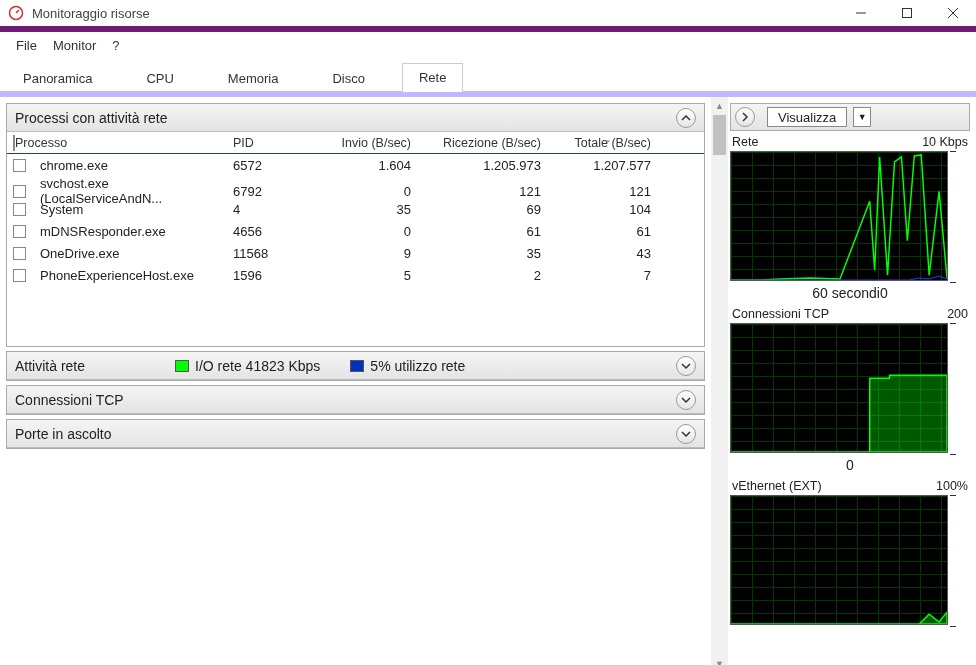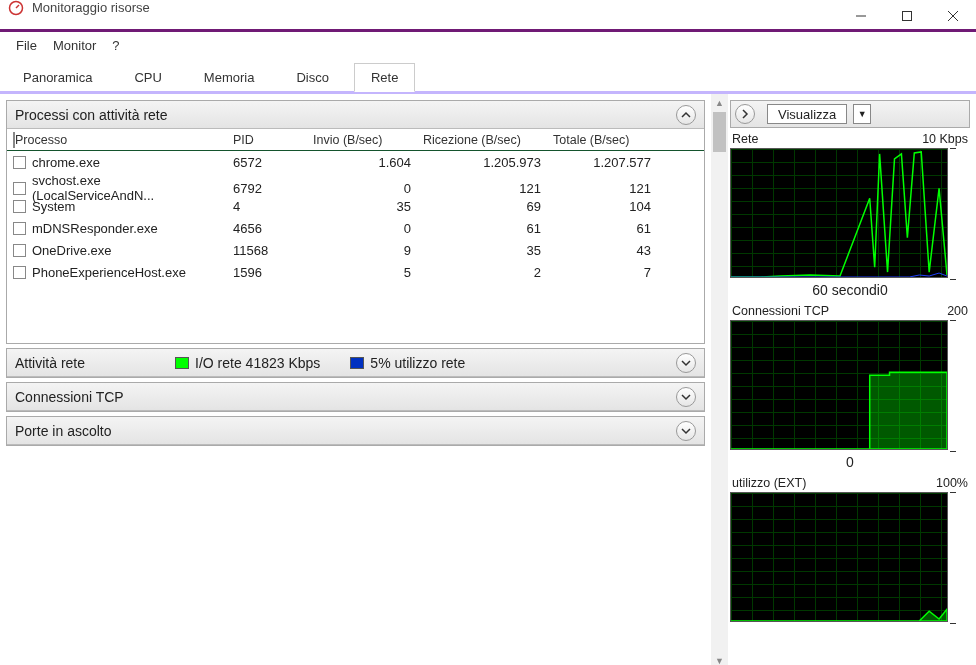--- a/index.html
+++ b/index.html
@@ -1,27 +1,27 @@
 <!DOCTYPE html>
 <html><head>
 <meta charset="utf-8">
 <style>
 * { box-sizing: border-box; margin: 0; padding: 0; font-family: "Segoe UI", Tahoma, sans-serif; }
 html, body { width: 976px; height: 665px; background: #fff; overflow: hidden; font-size: 13px; color: #222; }
 
-.titlebar { height: 32px; display: flex; padding: 0 0 0 8px; border-bottom: 3px solid #701a75; }
+.titlebar { height: 32px; display: flex; align-items: center; padding: 0 0 0 8px; border-bottom: 6px solid #701a75; }
 .titlebar .icon { width: 16px; height: 16px; margin-right: 8px; display:flex; align-items:center; justify-content:center; }
 .titlebar .title { flex: 1; color: #444; font-size: 13px; }
 .winbtns { display: flex; }
 .winbtn { width: 46px; height: 32px; display: flex; align-items: center; justify-content: center; color: #555; cursor: pointer; }
 
 .menubar { height: 26px; display: flex; align-items: center; padding: 0 8px; }
 .menubar span { padding: 2px 8px; cursor: pointer; color: #333; }
 
-.tabs { display: flex; border-bottom: 3px solid #c4b5fd; padding: 4px 6px 0 6px; gap: 8px; }
+.tabs { display: flex; align-items: flex-end; border-bottom: 6px solid #c4b5fd; padding: 4px 6px 0 6px; gap: 20px; }
 .tab { padding: 6px 16px; cursor: pointer; color: #333; border: 1px solid transparent; border-bottom: none; position: relative; top: 1px; }
 .tab.active { background: #fff; border: 1px solid #ccc; border-bottom: 1px solid #fff; }
 
 .body { display: flex; height: calc(665px - 32px - 26px - 32px); }
 .leftpane { flex: 1; padding: 6px 6px 6px 6px; overflow: hidden; }
 .scrollbar { width: 17px; background: #f1f1f1; position: relative; }
 .scrollbar .thumb { position: absolute; top: 2px; left: 2px; right: 2px; height: 40px; background: #c1c1c1; }
 .scrollbar .arrow { position:absolute; left:0; right:0; height:17px; display:flex; align-items:center; justify-content:center; color:#888; font-size:9px; }
 .scrollbar .arrow.up { top:0; }
 .scrollbar .arrow.down { bottom:0; }
@@ -32,24 +32,24 @@
 .panel-header { background: linear-gradient(#f4f4f4,#e4e4e4); height: 28px; display: flex; align-items: center; padding: 0 8px; font-size: 14px; color: #222; border-bottom: 1px solid #bbb; cursor: pointer; }
 .panel-header .ph-title { flex: 0 0 auto; }
 .panel-header .ph-spacer { flex: 1; }
 .panel-header .swatch { width: 14px; height: 12px; border:1px solid #555; margin-right:6px; }
 .panel-header .metric { margin-right: 30px; }
 .chevbtn { width: 20px; height: 20px; border: 1px solid #999; border-radius: 50%; background: linear-gradient(#fff,#e6e6e6); display: flex; align-items: center; justify-content: center; font-size: 10px; color: #333; }
 
 .proc-table { width: 100%; }
 .proc-head, .proc-row { display: grid; grid-template-columns: 220px 80px 110px 130px 110px; align-items: center; height: 22px; padding: 0 6px; }
 .proc-head { border-bottom: 1px solid #14532d; color: #333; font-size: 12.5px; }
-.proc-head .hcell { padding-right: 12px; cursor: pointer; }
+.proc-head .hcell { text-align: right; padding-right: 12px; cursor: pointer; }
 .proc-head .hcell:first-child, .proc-head .hcell:nth-child(2) { text-align: left; }
 .proc-row .cell { text-align: right; padding-right: 12px; }
-.proc-row .cell:first-child { text-align: left; display:flex; align-items:center; gap:6px; }
+.proc-row .cell:first-child { text-align: left; display:flex; align-items:center; gap:14px; }
 .proc-row .cell:nth-child(2) { text-align: left; }
 .chk { width: 13px; height: 13px; border: 1px solid #888; background: #fff; cursor: pointer; flex-shrink:0; }
 .proc-space { height: 60px; }
 
 .sort-indicator { position:absolute; left:50%; transform:translateX(-50%); top:-1px; font-size:8px; color:#666; }
 .proc-head .hcell { position: relative; }
 
 .right-header { display:flex; align-items:center; gap:6px; border:1px solid #aaa; background:linear-gradient(#f4f4f4,#e4e4e4); height:28px; padding: 0 4px; margin-bottom:4px;}
 .right-header .vis-btn { border:1px solid #888; background:#fff; height:20px; padding:0 10px; display:flex; align-items:center; cursor:pointer; }
 .right-header .dd { border:1px solid #888; background:#fff; width:18px; height:20px; display:flex; align-items:center; justify-content:center; cursor:pointer; font-size:9px; }
@@ -306,21 +306,21 @@
           </div>
       </div>
       <div class="chart-foot">
         <span></span>
         <span>0</span>
       </div>
     </div>
 
     <div class="chartblock">
       <div class="chart-head">
-        <span>utilizzo (EXT)</span>
+        <span>vEthernet (EXT)</span>
         <span>100%</span>
       </div>
       <div class="chartwrap">
         <div class="chart">
           <div class="chart-grid"></div>
           <svg viewBox="0 0 218 130" preserveAspectRatio="none">
             <path d="M0,130 L190,130 L200,120 L210,128 L218,118 L218,130 Z" fill="rgba(0,255,0,0.35)" stroke="#00ff00" stroke-width="1.5"></path>
           </svg>
         </div>
         <div class="tickcol">

